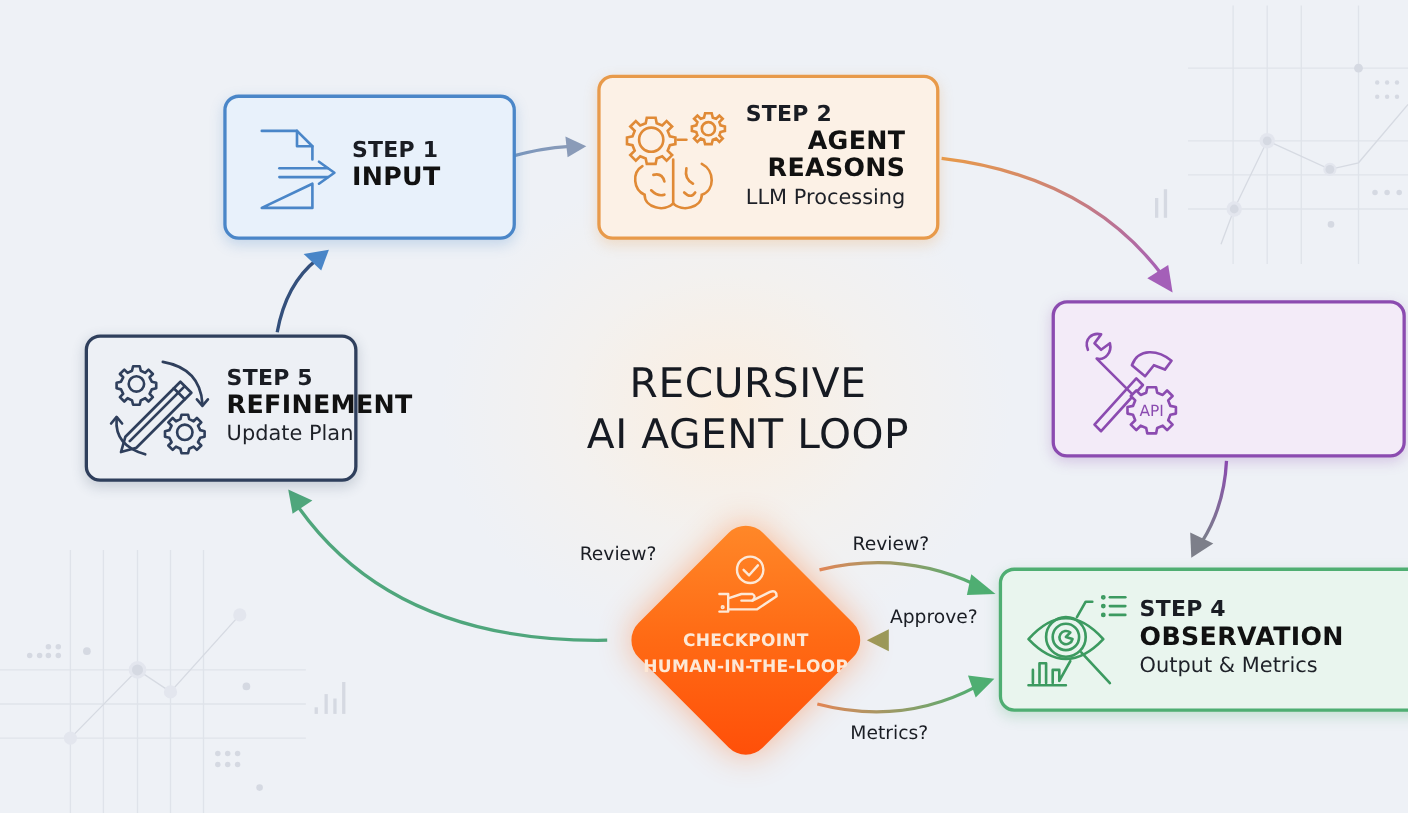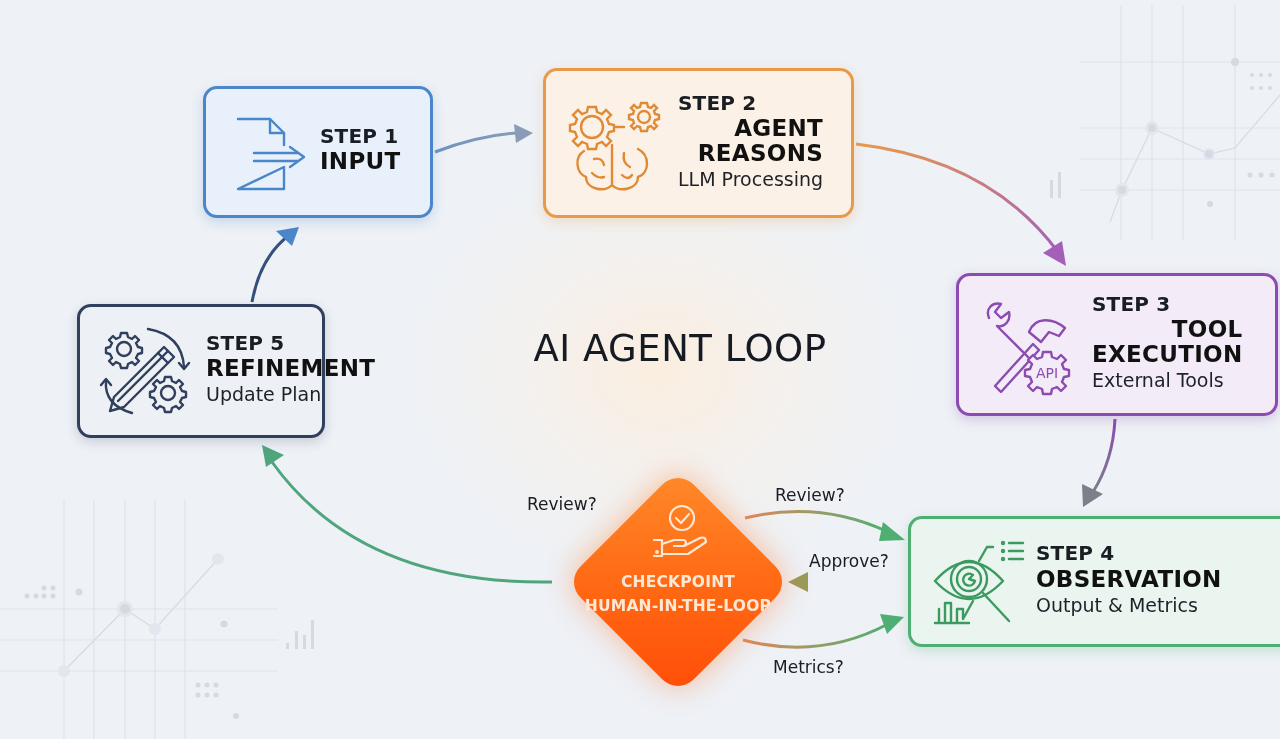--- a/index.html
+++ b/index.html
@@ -13,21 +13,21 @@
   .card {
     position:absolute; border-radius:14px; box-sizing:border-box;
     display:flex; align-items:center;
   }
   .card .icon { position:absolute; }
   .card .txt { position:absolute; line-height:1; }
   .step-num { font-size:20px; font-weight:700; color:#1a1d24; display:block; letter-spacing:0.2px; }
   .step-title { font-size:23px; font-weight:700; color:#111; display:block; letter-spacing:0.3px;text-align:right; }
   .step-sub { font-size:19px; font-weight:400; color:#1e2128; display:block; }
 
-  #card-1 { left:203px; top:86px; width:230px; height:132px; border:3px solid #4a86c8; background:#e8f1fb; box-shadow:0 4px 12px rgba(74,134,200,0.25); }
+  #card-1 { left:203px; top:86px; width:266px; height:132px; border:3px solid #4a86c8; background:#e8f1fb; box-shadow:0 4px 12px rgba(74,134,200,0.25); }
   #card-2 { left:543px; top:68px; width:311px; height:150px; border:3px solid #e89a4a; background:#fcf1e6; box-shadow:0 4px 12px rgba(232,154,74,0.25); }
   #card-3 { left:956px; top:273px; width:322px; height:143px; border:3px solid #8b4bb0; background:#f3ebf8; box-shadow:0 4px 12px rgba(139,75,176,0.25); }
   #card-4 { left:908px; top:516px; width:392px; height:131px; border:3px solid #4fae72; background:#e9f5ee; box-shadow:0 4px 12px rgba(79,174,114,0.25); }
   #card-5 { left:77px; top:304px; width:248px; height:134px; border:3px solid #2f3f5c; background:#edf0f5; box-shadow:0 4px 12px rgba(47,63,92,0.2); }
 
   .title-block { position:absolute; left:470px; top:326px; width:420px; text-align:center; }
   .title-line { display:block; font-size:37px; font-weight:500; color:#161a22; letter-spacing:0.5px; line-height:46px; }
 
   .diamond-wrap { position:absolute; left:562px; top:466px; width:232px; height:232px; }
   .diamond {
@@ -209,26 +209,20 @@
 <div class="card" id="card-3">
   <svg class="icon" style="left:20px;top:22px" width="100" height="100" viewBox="0 0 100 100" fill="none" stroke="#8b4bb0" stroke-width="2.4" stroke-linejoin="round" stroke-linecap="round">
     <path d="M10,20 C6,10 14,4 22,6 L16,14 L22,20 L30,14 C32,22 26,30 18,28 L56,66"></path>
     <path d="M22,94 L60,52 L54,46 L16,88 Z"></path>
     <path d="M50,34 C56,18 74,20 86,30 L80,38 L70,34 L62,44 Z"></path>
     <g transform="translate(68,74)">
       <path d="M-4,-20 H4 L5,-15 L10,-13 L14,-17 L19,-12 L15,-8 L17,-3 L22,-2 V4 L17,5 L15,10 L19,14 L14,19 L10,15 L5,17 L4,22 H-4 L-5,17 L-10,15 L-14,19 L-19,14 L-15,10 L-17,5 L-22,4 V-2 L-17,-3 L-15,-8 L-19,-12 L-14,-17 L-10,-13 L-5,-15 Z" fill="#f3ebf8"></path>
       <text x="0" y="6" text-anchor="middle" font-size="14" fill="#8b4bb0" stroke="none" font-family="DejaVu Sans, sans-serif">API</text>
     </g>
   </svg>
-  <div class="txt" style="left:133px;top:18px">
-    <span class="step-num">STEP 3</span>
-    <span class="step-title" style="margin-top:4px">TOOL</span>
-    <span class="step-title" style="margin-top:2px">EXECUTION</span>
-    <span class="step-sub" style="margin-top:5px">External Tools</span>
-  </div>
 </div>
 
 <div class="card" id="card-4">
   <svg class="icon" style="left:18px;top:12px" width="100" height="100" viewBox="0 0 100 100" fill="none" stroke="#3c9a60" stroke-width="2.4" stroke-linecap="round" stroke-linejoin="round">
     <path d="M6,50 Q40,12 74,50 Q40,86 6,50 Z"></path>
     <circle cx="40" cy="48" r="18"></circle>
     <circle cx="40" cy="48" r="12"></circle>
     <path d="M44,44 A6,6 0 1 0 46,50 L40,48 Z"></path>
     <line x1="54" y1="62" x2="80" y2="90"></line>
     <path d="M50,30 L58,16 H64"></path>
@@ -266,20 +260,21 @@
     <path d="M3,60 L8,54 L13,60"></path>
   </svg>
   <div class="txt" style="left:126px;top:26px">
     <span class="step-num">STEP 5</span>
     <span class="step-title" style="margin-top:4px">REFINEMENT</span>
     <span class="step-sub" style="margin-top:5px">Update Plan</span>
   </div>
 </div>
 
 <div class="title-block">
+  <span class="title-line">RECURSIVE</span>
   <span class="title-line">AI AGENT LOOP</span>
 </div>
 
 <div class="diamond-wrap">
   <div class="diamond"></div>
   <svg class="diamond-icon" width="64" height="60" viewBox="0 0 64 60" fill="none" stroke="#fde8d6" stroke-width="2.2" stroke-linecap="round" stroke-linejoin="round">
     <circle cx="34" cy="16" r="12"></circle>
     <path d="M28,16 L33,21 L41,12"></path>
     <path d="M6,38 H14 V54 H6"></path>
     <path d="M14,42 L26,38 H36 Q40,40 36,44 H26"></path>

